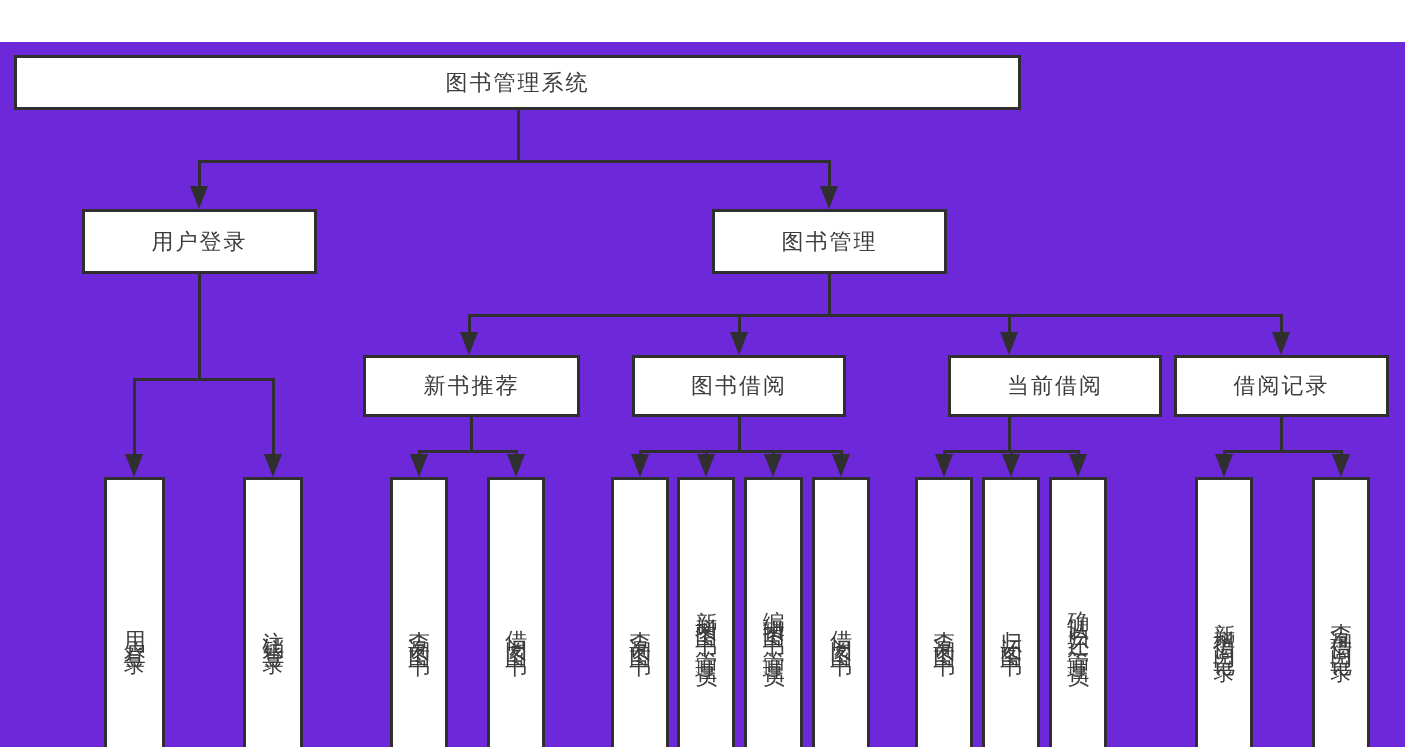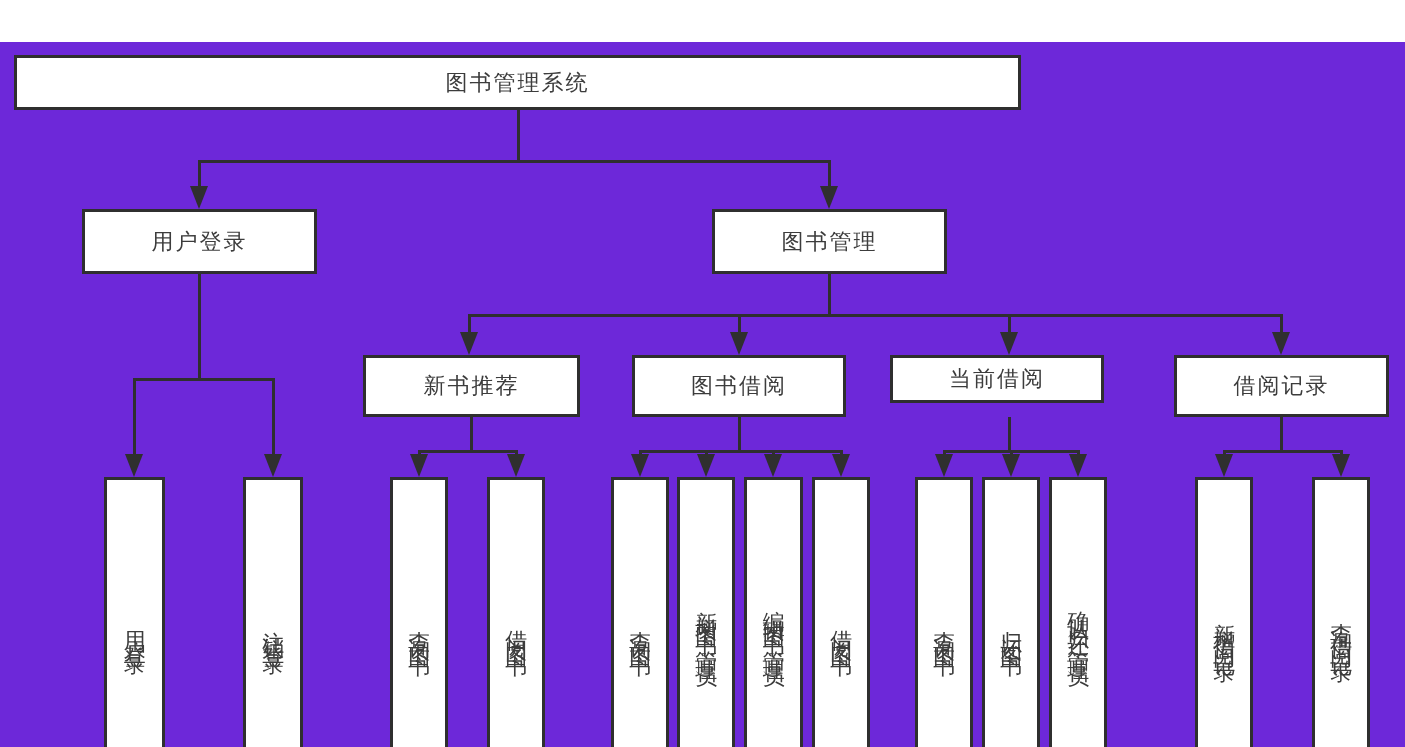--- a/index.html
+++ b/index.html
@@ -87,21 +87,21 @@
   <div class="ahead" style="left:1000px;top:290px;"></div>
   <div class="vline" style="left:1280px;top:272px;height:22px;"></div>
   <div class="ahead" style="left:1272px;top:290px;"></div>
 
   <div class="node" style="left:632px;top:313px;width:214px;height:62px;">
     <span>图书借阅</span>
   </div>
   <div class="node" style="left:363px;top:313px;width:217px;height:62px;">
     <span>新书推荐</span>
   </div>
-  <div class="node" style="left:890px;top:313px;width:214px;height:48px;">
+  <div class="node" style="left:948px;top:313px;width:214px;height:62px;">
     <span>当前借阅</span>
   </div>
   <div class="node" style="left:1174px;top:313px;width:215px;height:62px;">
     <span>借阅记录</span>
   </div>
 
   <div class="vline" style="left:470px;top:375px;height:33px;"></div>
   <div class="hline" style="left:418px;top:408px;width:100px;"></div>
   <div class="vline" style="left:418px;top:408px;height:8px;"></div>
   <div class="ahead" style="left:410px;top:412px;"></div>

